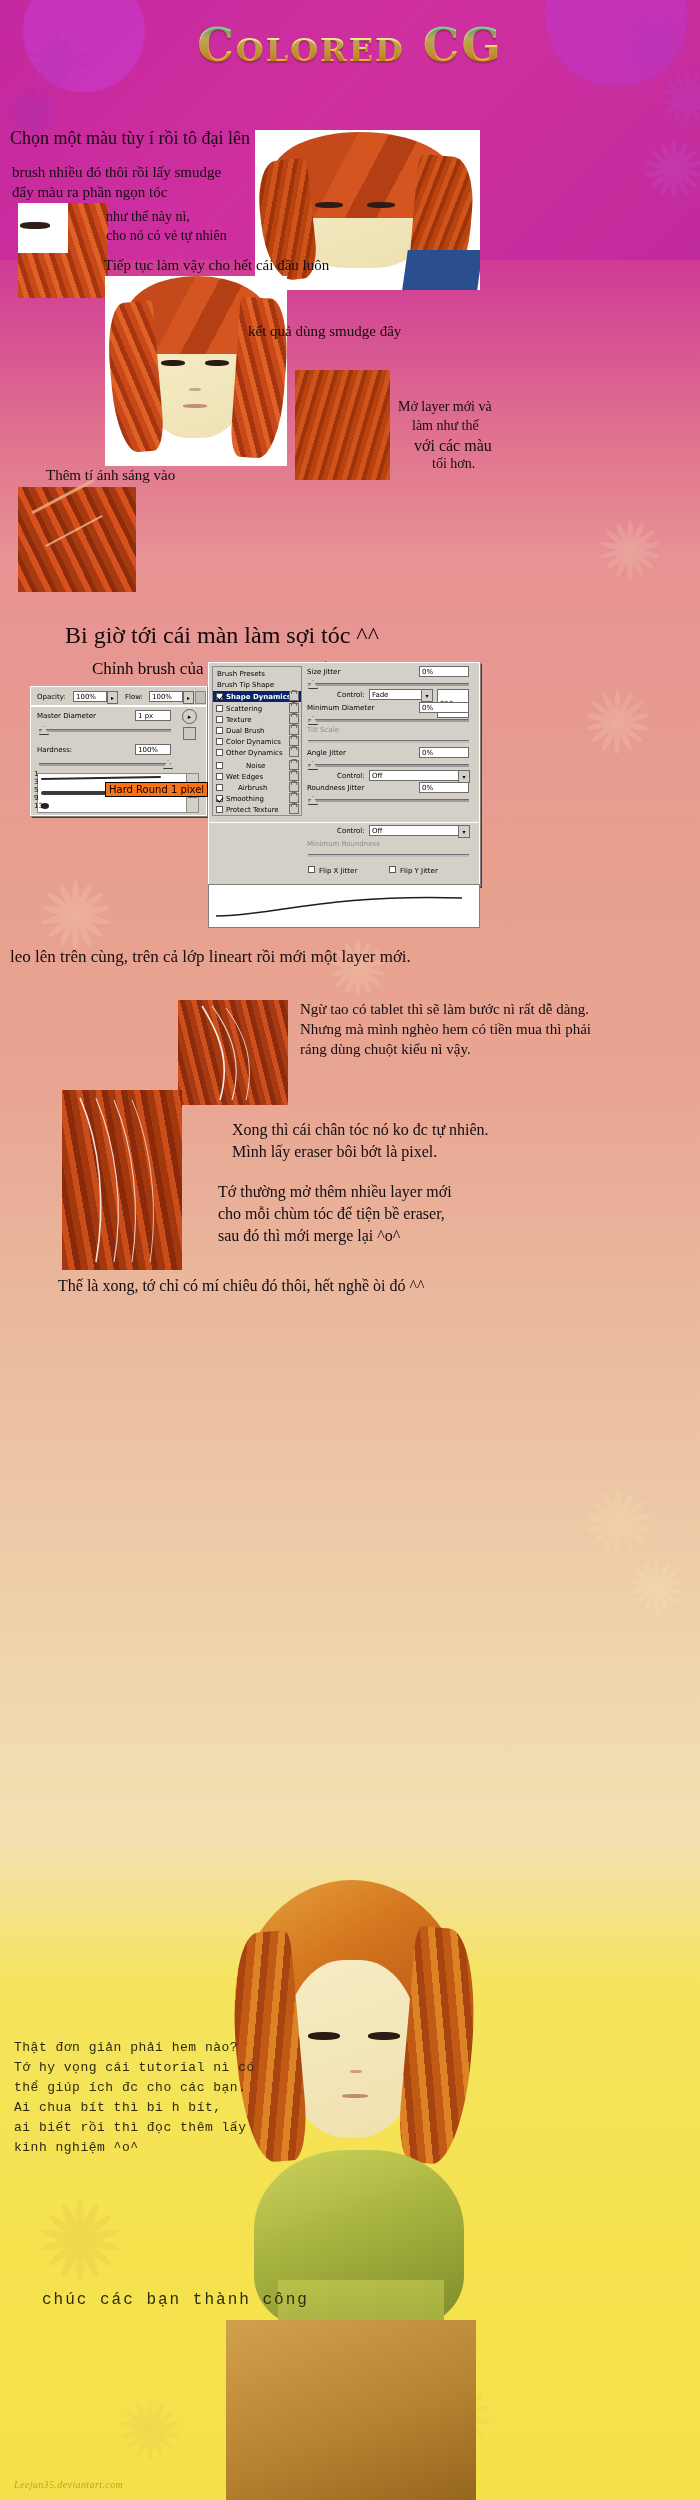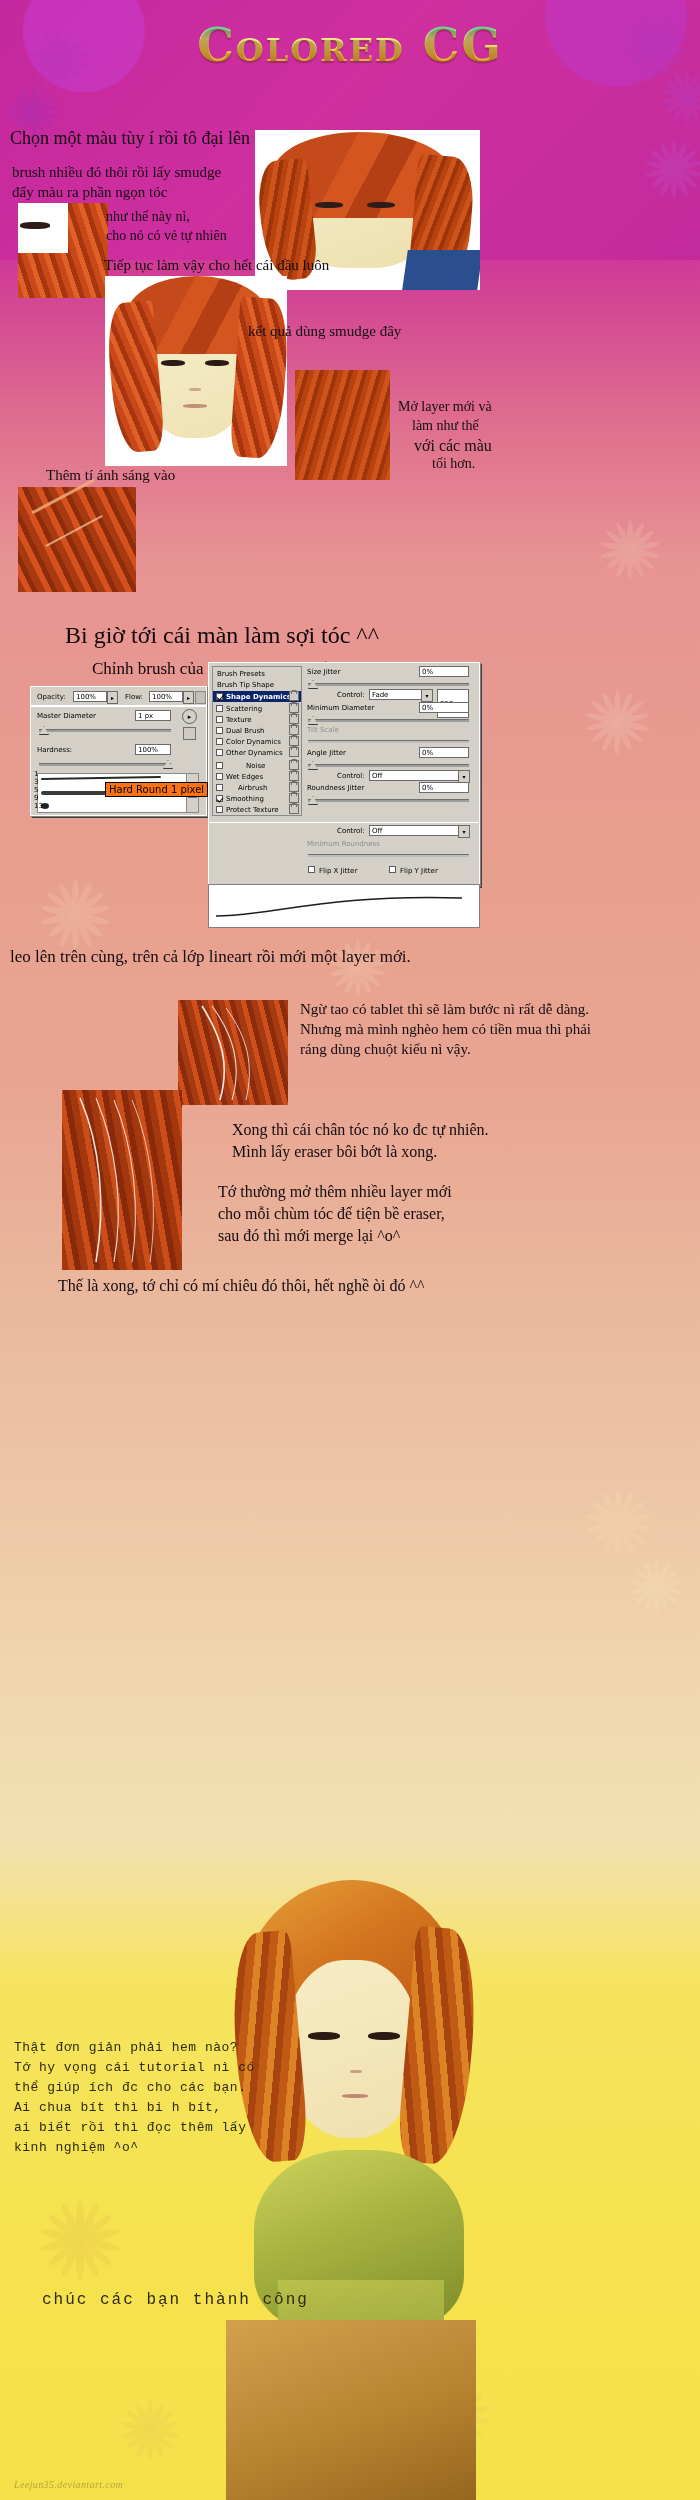--- a/index.html
+++ b/index.html
@@ -604,21 +604,21 @@
   <div class="art" style="left:62px;top:1090px;width:120px;height:180px;
               background:repeating-linear-gradient(80deg,#a3380f 0 7px,#cb4d1a 7px 13px,#8a2a0b 13px 19px);"></div>
   <svg style="position:absolute;left:70px;top:1094px;" width="104" height="172" viewBox="0 0 104 172">
     <path d="M10 4 C 30 50, 36 110, 26 168" stroke="#fff4ec" stroke-width="1.6" fill="none" opacity=".9"></path>
     <path d="M26 4 C 46 52, 54 112, 44 168" stroke="#fbe9de" stroke-width="1.2" fill="none" opacity=".85"></path>
     <path d="M44 6 C 64 54, 70 114, 62 168" stroke="#fdf1e9" stroke-width="1.1" fill="none" opacity=".8"></path>
     <path d="M62 6 C 82 54, 88 114, 80 168" stroke="#f8e5d8" stroke-width="1" fill="none" opacity=".75"></path>
   </svg>
 
   <div class="t" style="left:232px;top:1120px;font-size:16px;">Xong thì cái chân tóc nó ko đc tự nhiên.</div>
-  <div class="t" style="left:232px;top:1142px;font-size:16px;">Mình lấy eraser bôi bớt là xong.</div>
+  <div class="t" style="left:232px;top:1142px;font-size:16px;">Mình lấy eraser bôi bớt là pixel.</div>
 
   <div class="t" style="left:218px;top:1182px;font-size:16px;">Tớ thường mở thêm nhiều layer mới</div>
   <div class="t" style="left:218px;top:1204px;font-size:16px;">cho mỗi chùm tóc để tiện bề eraser,</div>
   <div class="t" style="left:218px;top:1226px;font-size:16px;">sau đó thì mới merge lại ^o^</div>
 
   <div class="t" style="left:58px;top:1276px;font-size:16px;">Thế là xong, tớ chỉ có mí chiêu đó thôi, hết nghề òi đó ^^</div>
 
   <div class="art" style="left:200px;top:1850px;width:300px;height:650px;background:transparent;">
 
     <div style="position:absolute;left:42px;top:30px;width:220px;height:230px;

